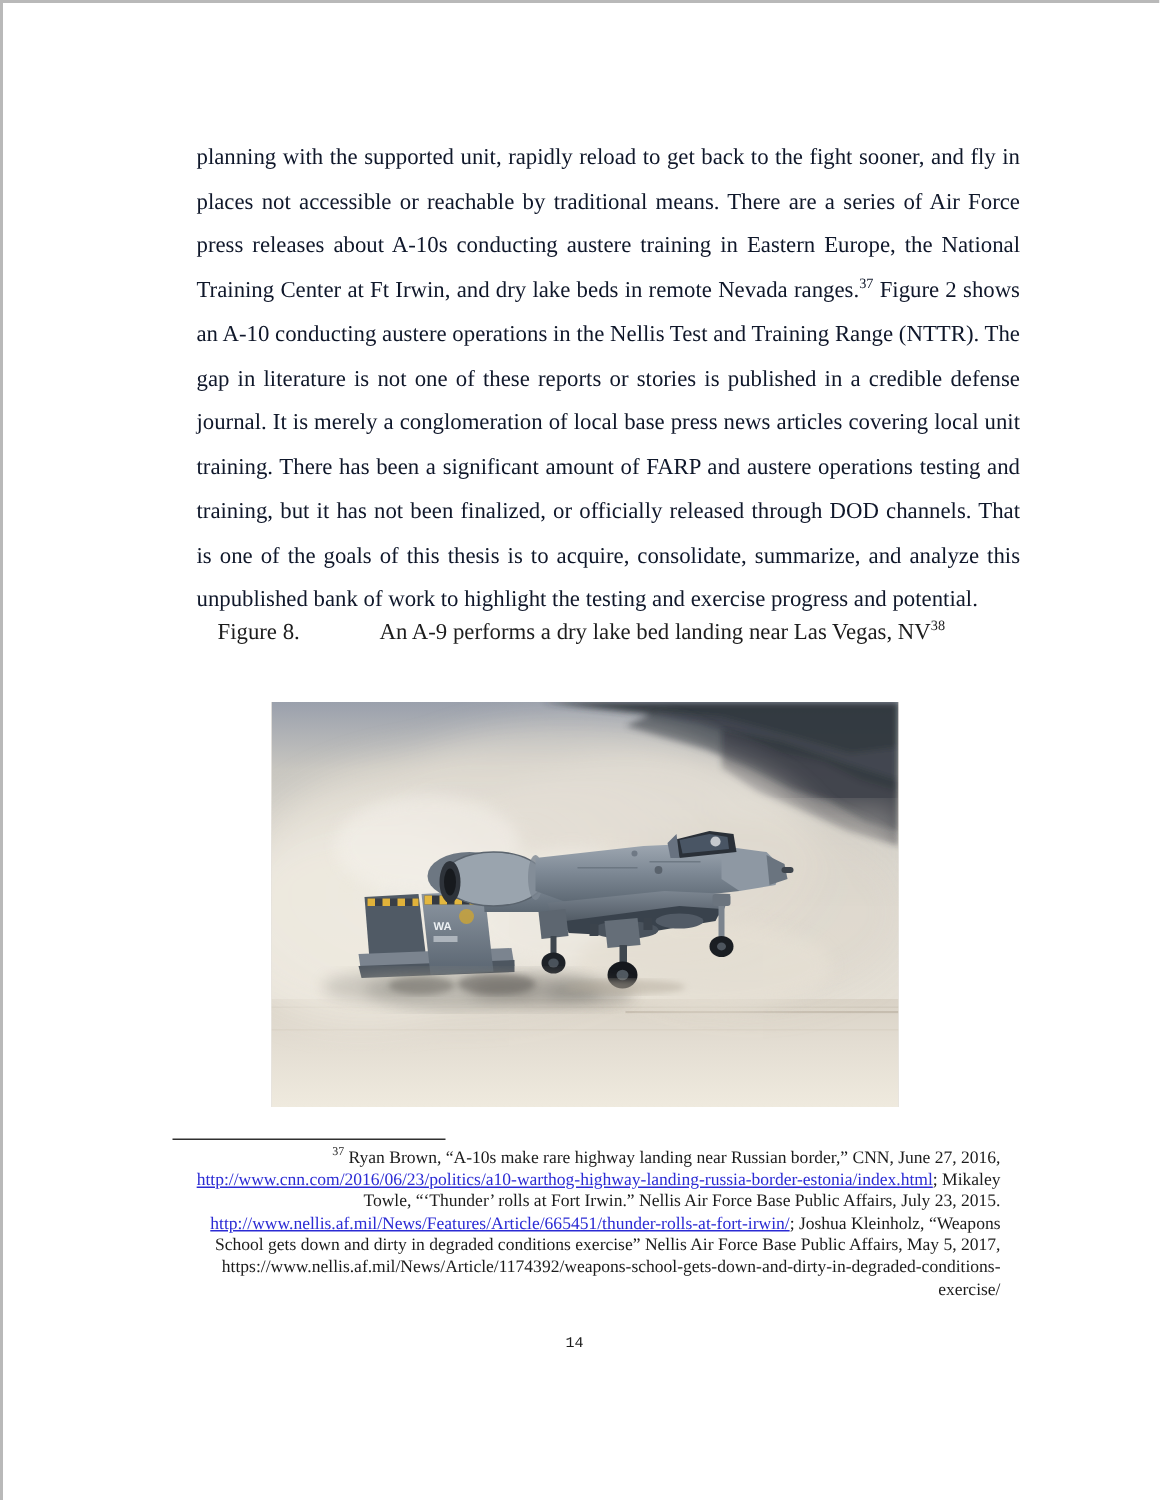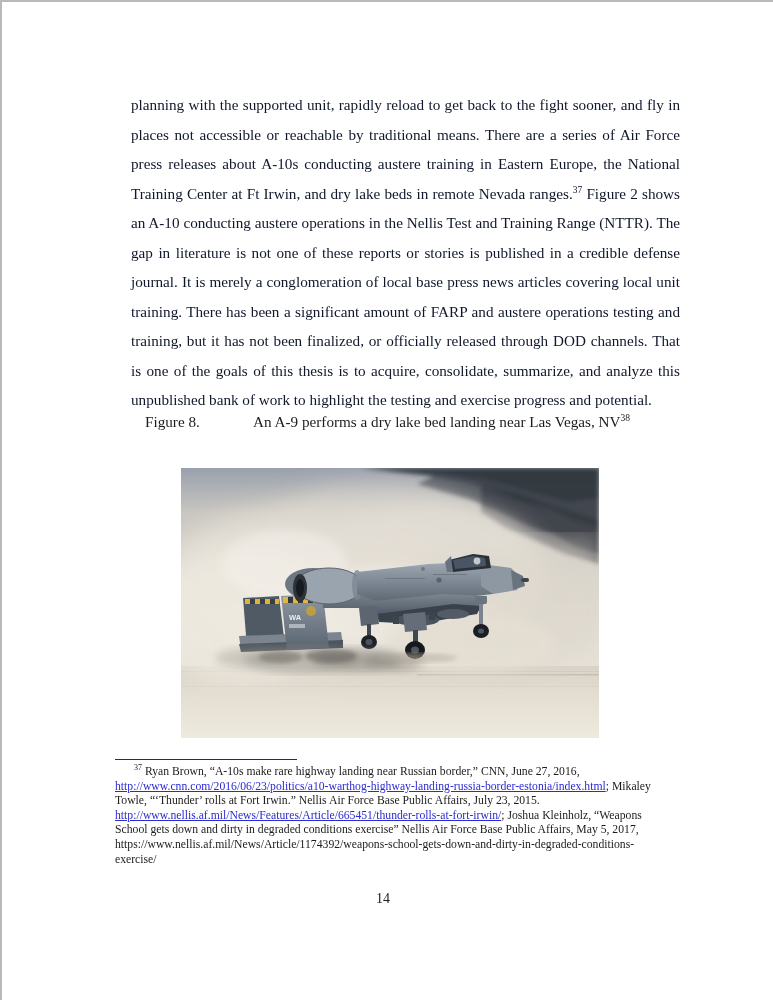--- a/index.html
+++ b/index.html
@@ -79,21 +79,21 @@
     border-top: 1.3px solid #303030;
   }
   .footnotes {
     position: absolute;
     left: 113px;
     top: 763px;
     width: 552px;
     font-size: 11.7px;
     line-height: 14.6px;
     color: #1c1c1c;
-    text-align: left;
+    text-align: right;
   }
   .footnote {
     margin: 0 0 7px 0;
     text-indent: 19px;
   }
   .footnote sup {
     font-size: 8px;
     vertical-align: super;
     line-height: 0;
   }
@@ -101,22 +101,23 @@
     color: #2b2bd4;
     text-decoration: underline;
   }
   
   .page-number {
     position: absolute;
     left: 0;
     top: 889px;
     width: 762px;
     text-align: center;
-    font-size: 14px;
+    font-size: 10px;
     color: #1c1c1c;
+    font-family: Liberation Mono, monospace;
   }
 </style>
 </head>
 <body>
 
 <div id="page">
 
   <div class="doc-body"><span>planning with the supported unit, rapidly reload to get back to the fight sooner, and fly in places not accessible or reachable by traditional means. There are a series of Air Force press releases about A-10s conducting austere training in Eastern Europe, the National Training Center at Ft Irwin, and dry lake beds in remote Nevada ranges.</span><sup>37</sup><span> Figure 2 shows an A-10 conducting austere operations in the Nellis Test and Training Range (NTTR). The gap in literature is not one of these reports or stories is published in a credible defense journal. It is merely a conglomeration of local base press news articles covering local unit training. There has been a significant amount of FARP and austere operations testing and training, but it has not been finalized, or officially released through DOD channels. That is one of the goals of this thesis is to acquire, consolidate, summarize, and analyze this unpublished bank of work to highlight the testing and exercise progress and potential.</span></div>
 
   <div class="fig-caption"><span class="fig-label">Figure 8.</span><span>An A-9 performs a dry lake bed landing near Las Vegas, NV</span><sup>38</sup></div>

